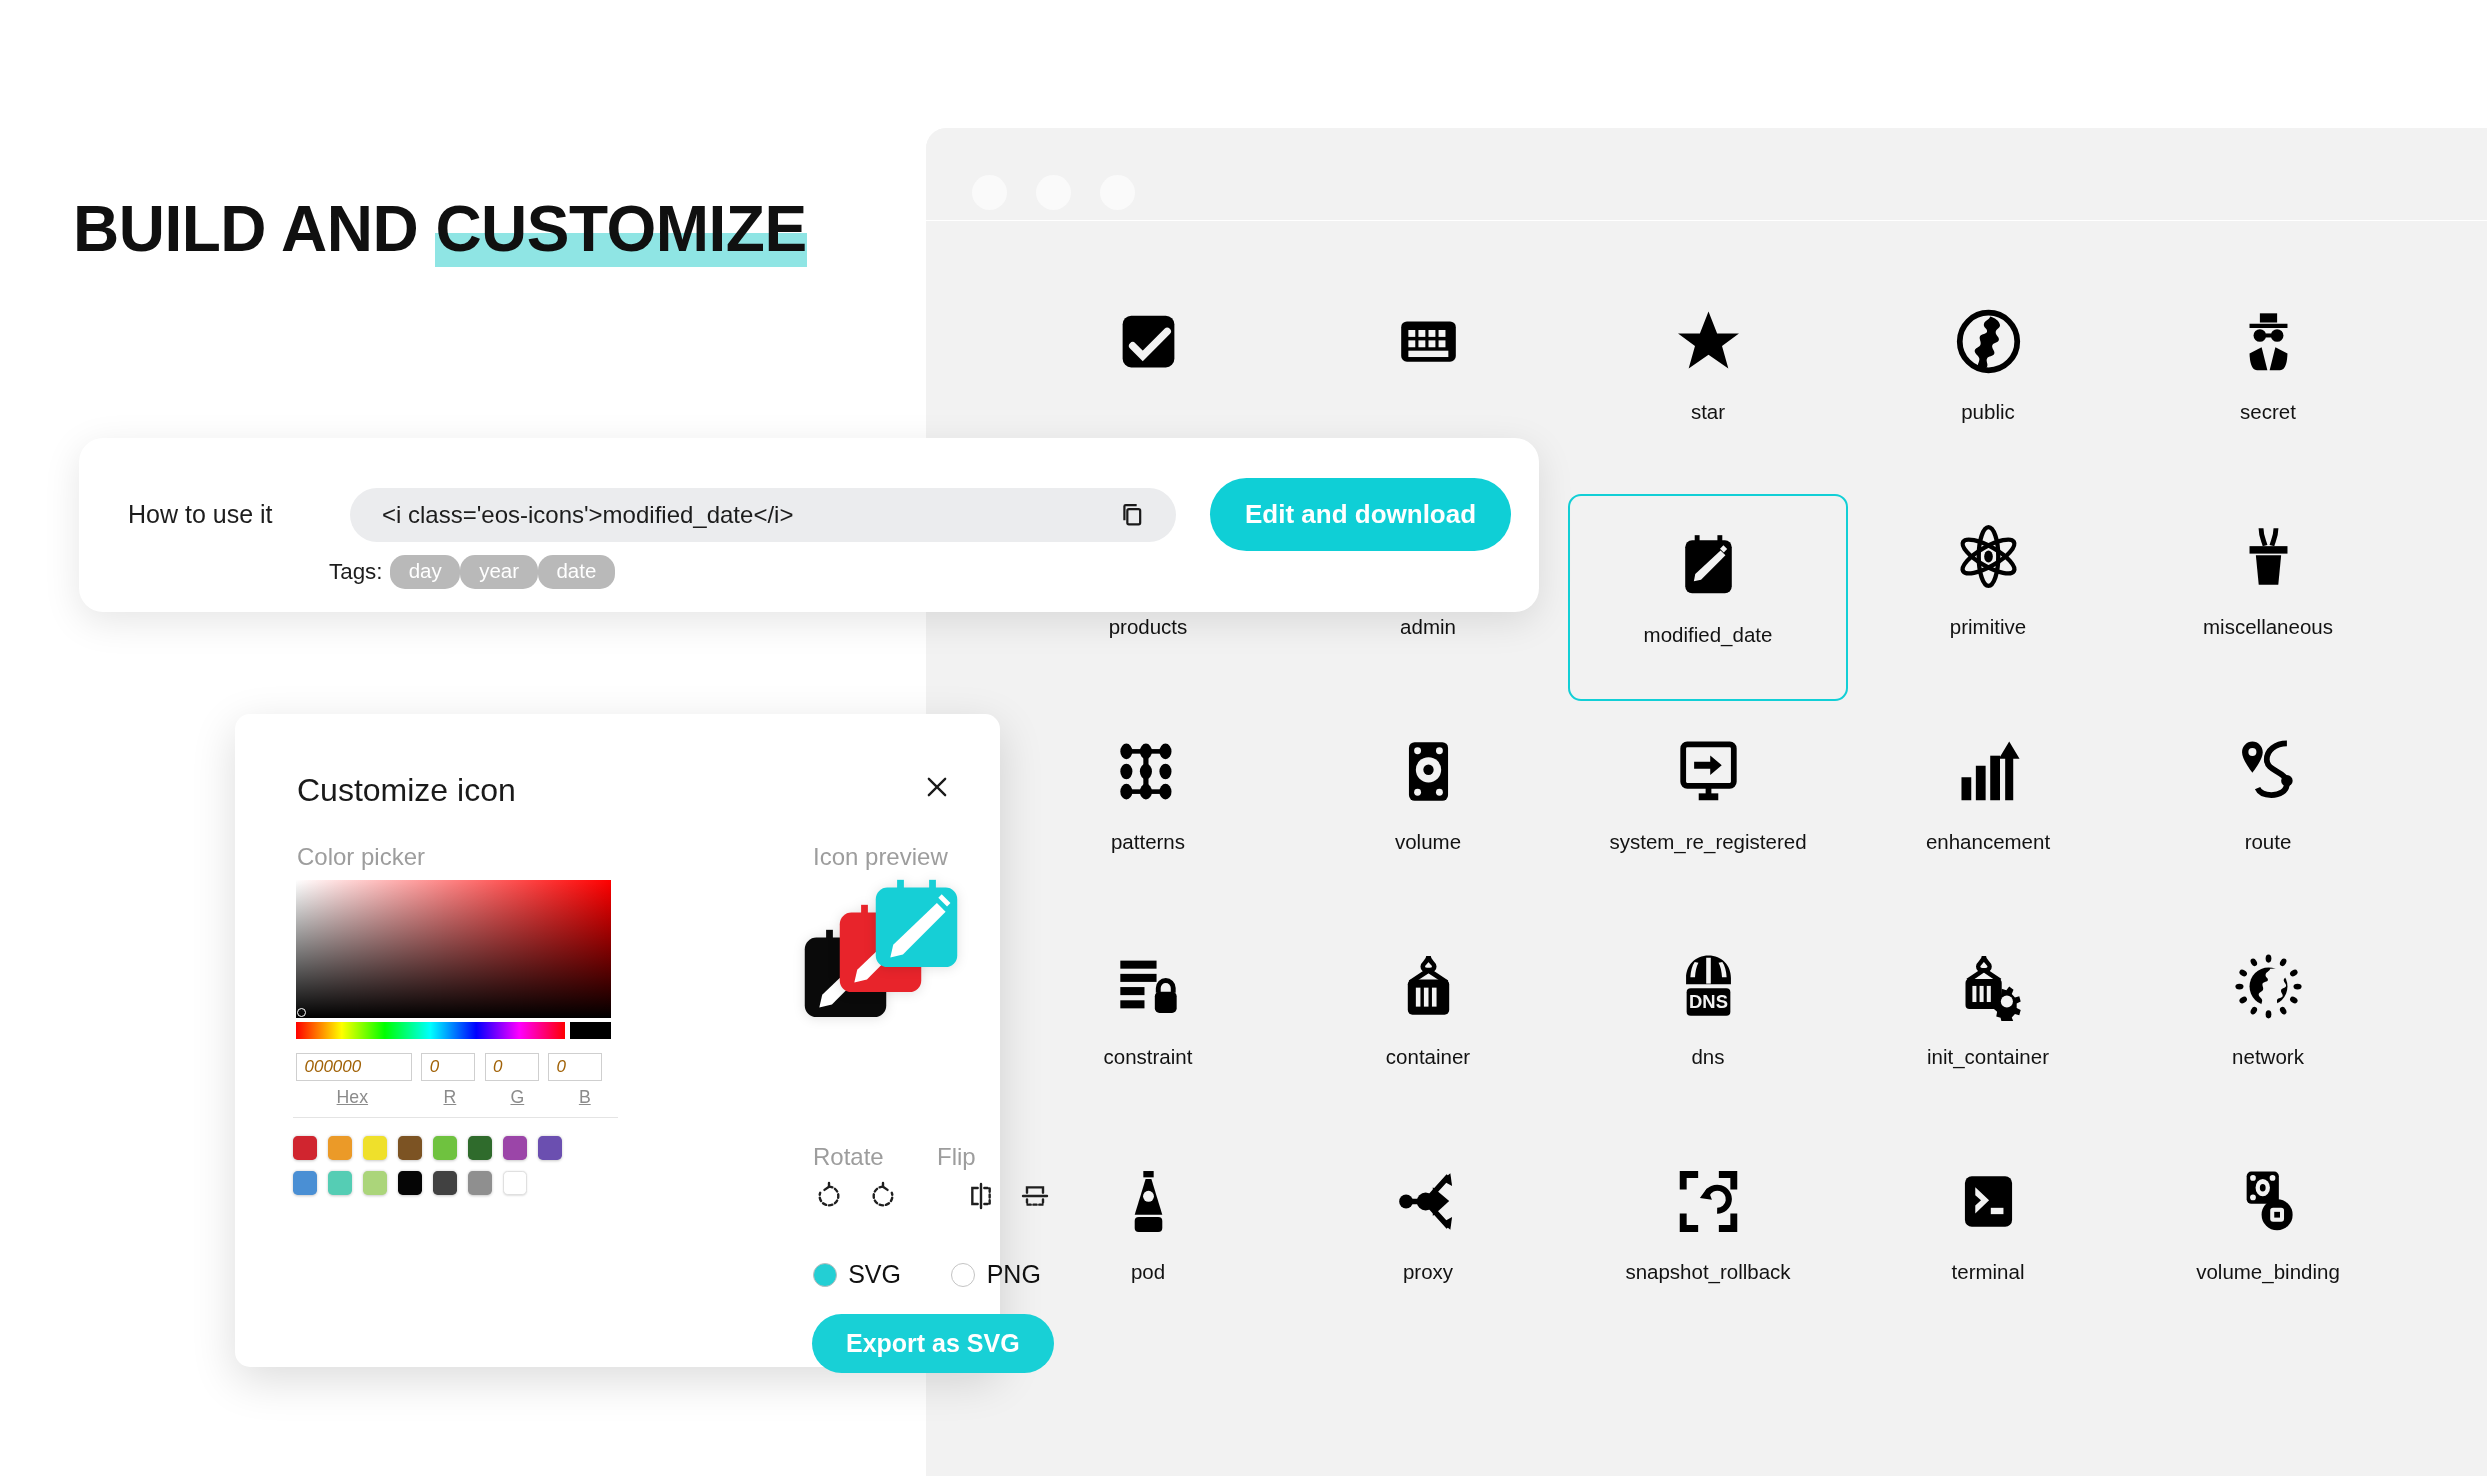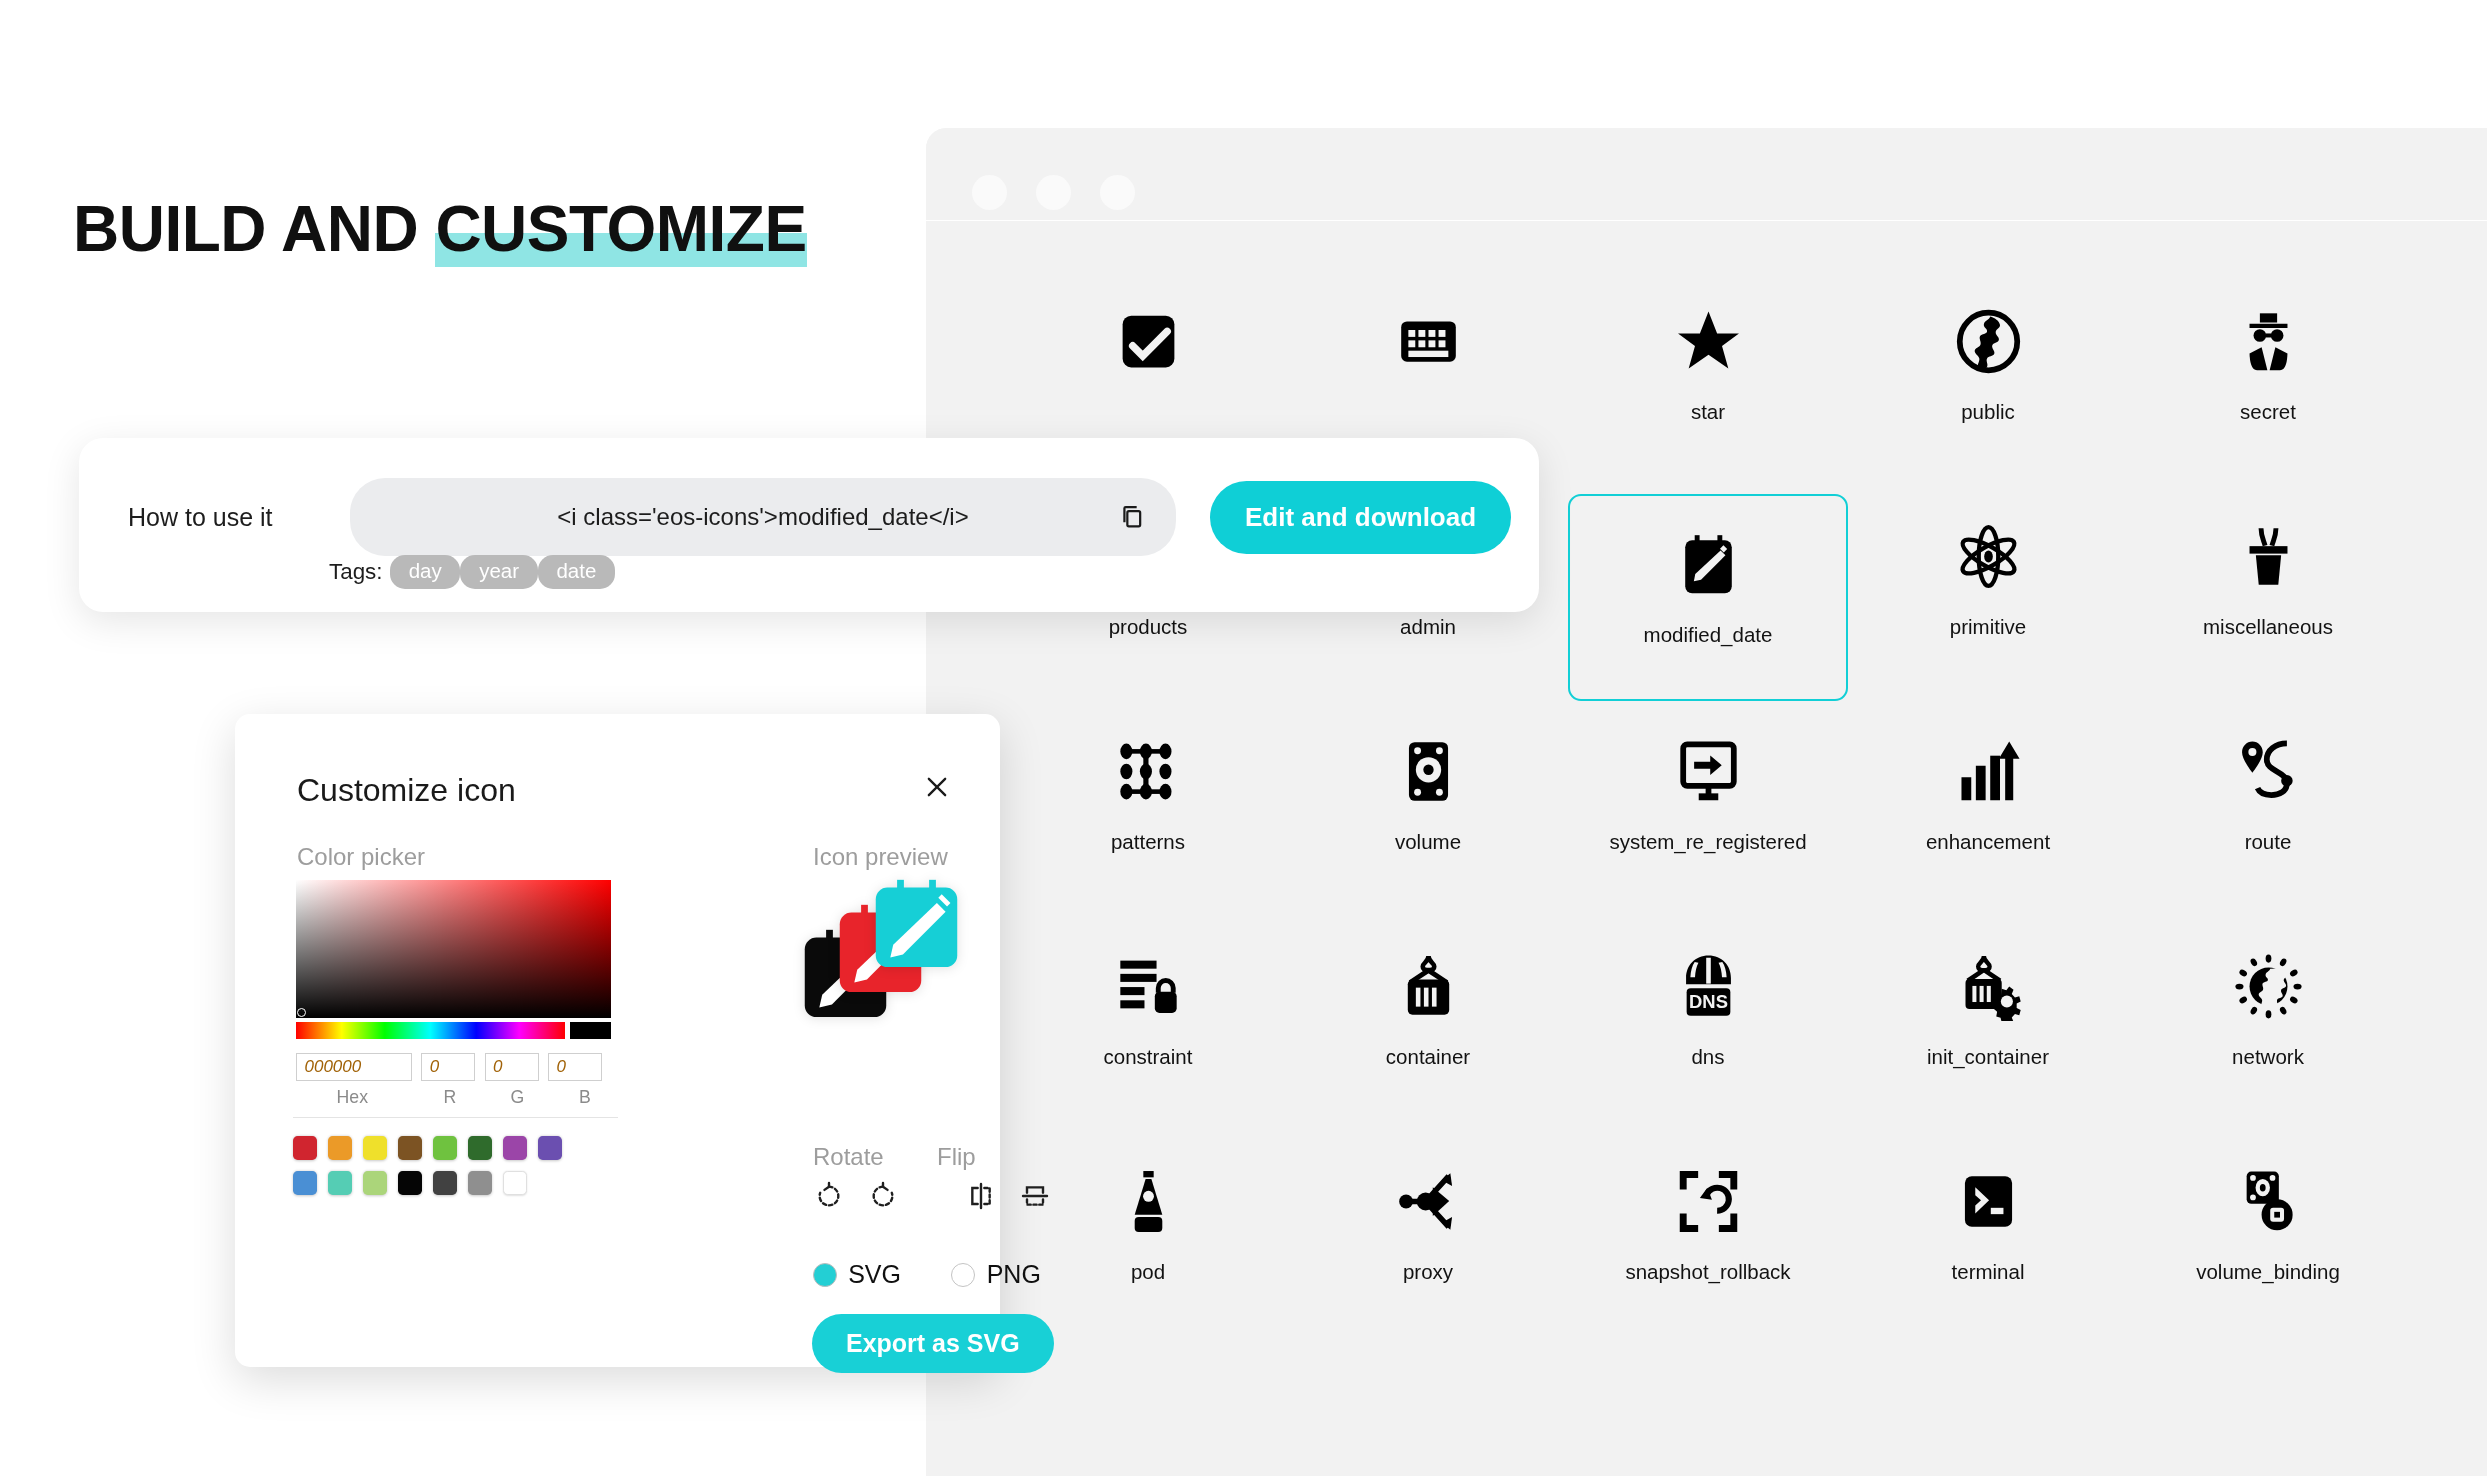--- a/index.html
+++ b/index.html
@@ -122,28 +122,27 @@
     display: flex; align-items: center;
   }
   .howto-label {
     font-size: 25px;
     color: #1d1d1d;
     width: 205px;
   }
   .code-field {
     position: relative;
     width: 826px;
-    height: 78px;
+    height: 54px;
     background: #ebecee;
     border-radius: 35px;
     display: flex;
     align-items: center;
     padding: 0 32px;
     margin-left: 17px;
-    justify-content: center;
   }
   .code-text {
     font-size: 24px;
     color: #1c1c1c;
     font-family: "Liberation Sans", sans-serif;
   }
   .copy-btn {
     position: absolute;
     right: 28px; top: 50%;
     transform: translateY(-50%);
@@ -273,20 +272,21 @@
   .val-input.hex { width: 116px; }
   .val-input.num { width: 54px; }
   .val-caps {
     position: absolute;
     left: 61px; top: 373px;
     width: 315px;
     display: flex;
     gap: 15px;
     font-size: 17.7px;
     color: #8b8b8b;
+    text-decoration: underline;
   }
   .cap { text-align: center; }
   .cap.hex { width: 116px; }
   .cap.num { width: 54px; }
 
   .swatch-divider {
     position: absolute;
     left: 58px; top: 403px;
     width: 325px; height: 0.9px;
     background: #e4e4e4;

